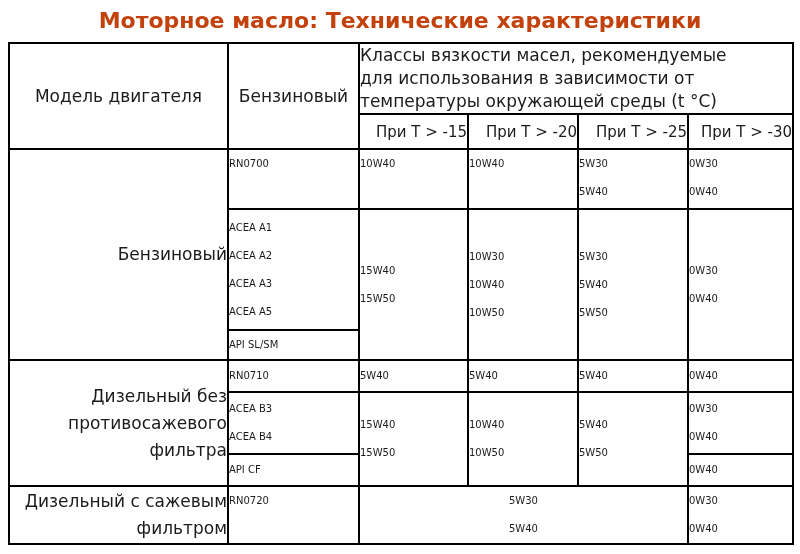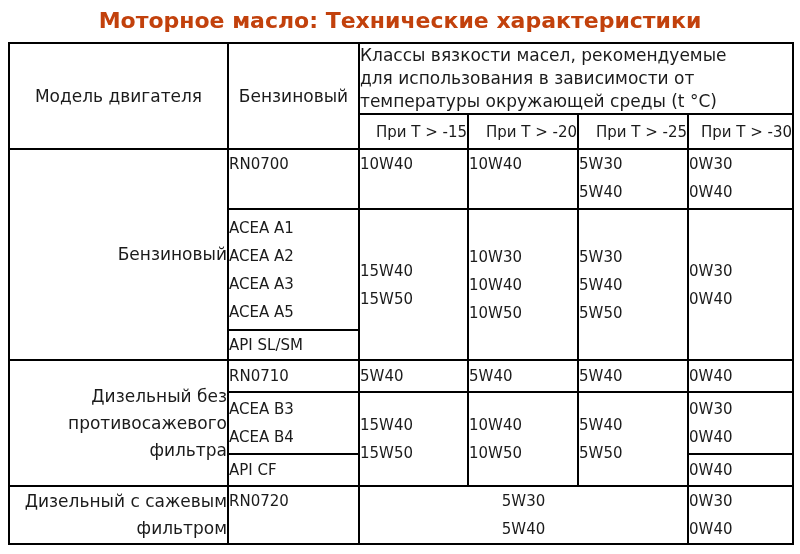--- a/index.html
+++ b/index.html
@@ -60,21 +60,21 @@
 
   
   .engine {
     font-size: 17px;
     text-align: right;
     vertical-align: middle;
     padding: 2px 10px;
     line-height: 27px;
   }
   .std, .val {
-    font-size: 15px;
+    font-size: 10px;
     text-align: left;
     padding: 0 4px 0 10px;
     line-height: 28px;
     white-space: pre-line;
   }
   .va-top { vertical-align: top; padding-top: 3px; }
   .va-mid { vertical-align: middle; }
   .center { text-align: center; padding-left: 0; }
 </style>
 </head>

